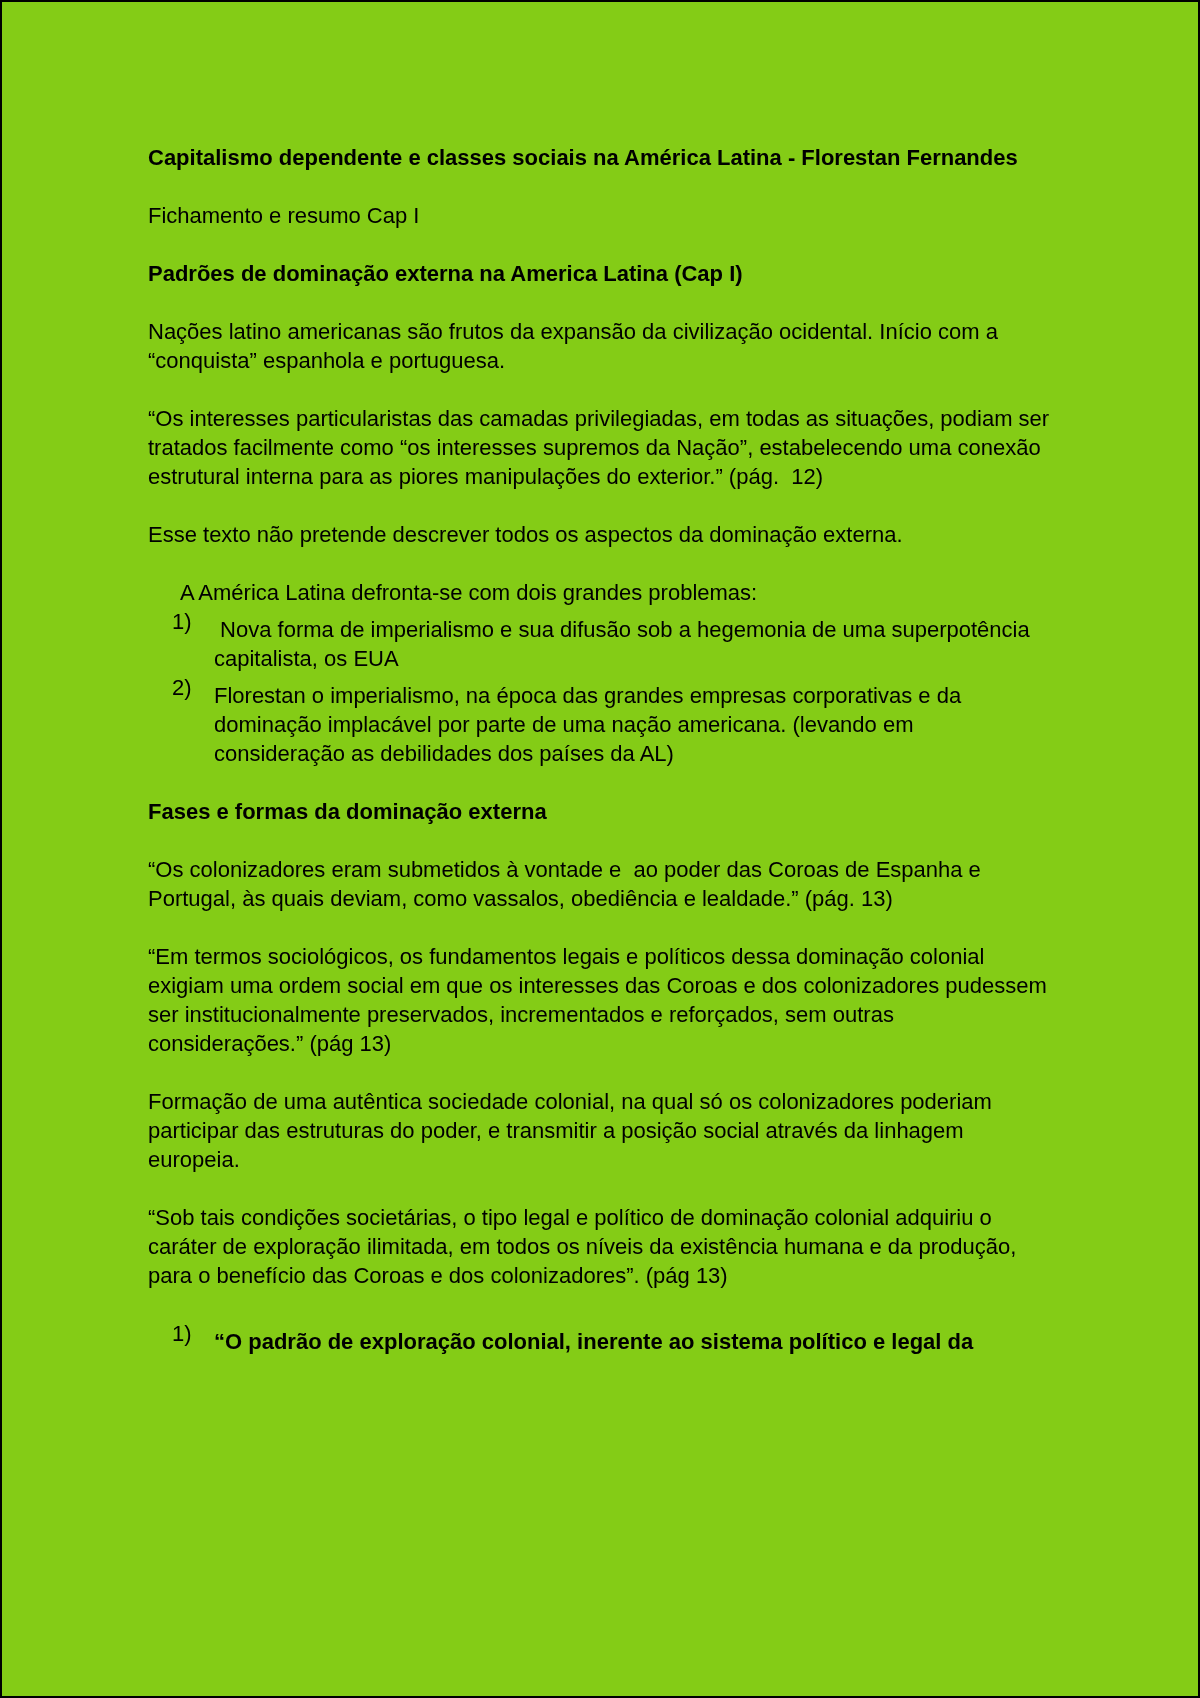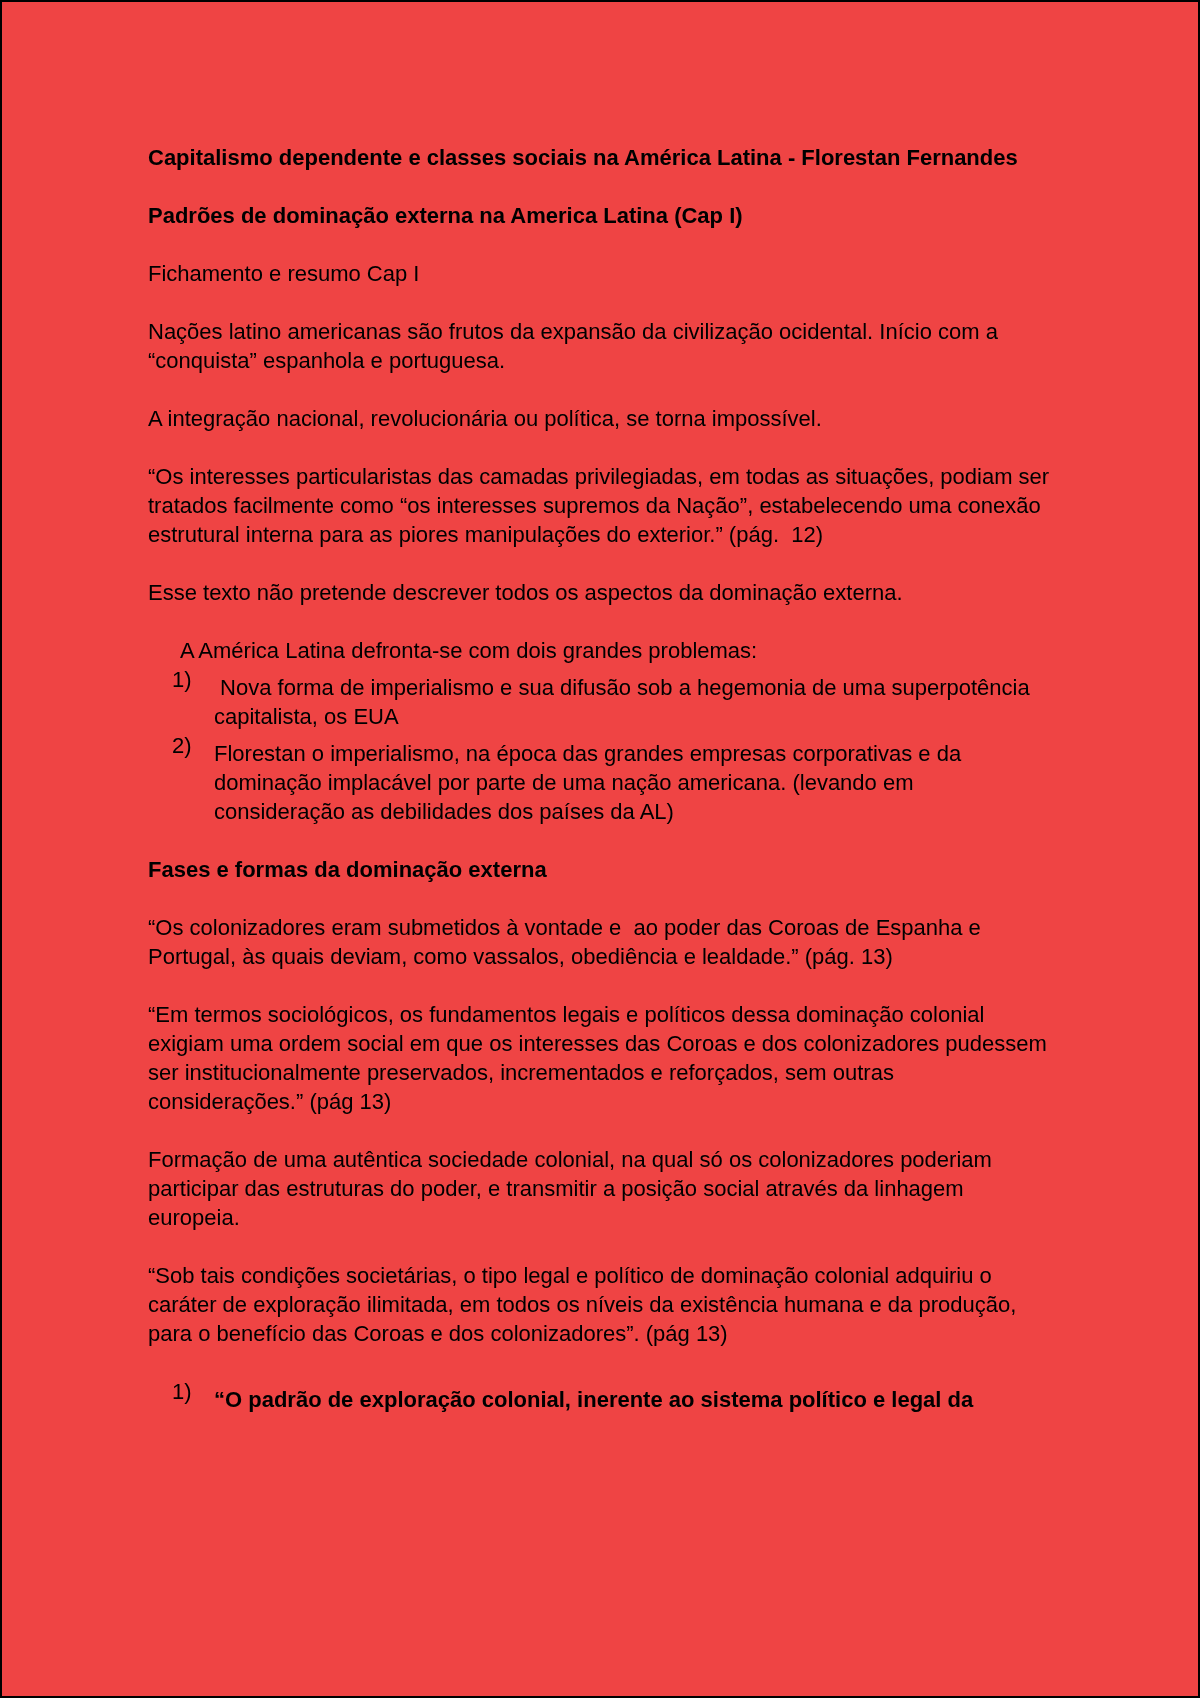--- a/index.html
+++ b/index.html
@@ -2,21 +2,21 @@
 <html><head>
 <meta charset="utf-8">
 <style>
   html,body{margin:0;padding:0;background:#ffffff;}
   .page{
     position:relative;
     width:1200px;
     height:1698px;
     box-sizing:border-box;
     border:2px solid #000000;
-    background:#ef4444;
+    background:#84cc16;
     font-family:"Liberation Sans","DejaVu Sans",sans-serif;
     font-size:22px;
     line-height:29px;
     color:#000000;
     padding:141px 0 0 146px;
     overflow:hidden;
   }
   .content{width:960px;}
   .b{margin:0 0 29px 0;white-space:pre;}
   .bold{font-weight:bold;}
@@ -27,28 +27,27 @@
   .txt{white-space:pre;margin-top:8px;}
 </style>
 </head>
 <body>
 
 <div class="page">
   <div class="content">
 
     <div class="b bold">Capitalismo dependente e classes sociais na América Latina - Florestan Fernandes</div>
 
+    <div class="b">Fichamento e resumo Cap I</div>
+
     <div class="b bold">Padrões de dominação externa na America Latina (Cap I)</div>
-
-    <div class="b">Fichamento e resumo Cap I</div>
 
     <div class="b">Nações latino americanas são frutos da expansão da civilização ocidental. Início com a
 “conquista” espanhola e portuguesa.</div>
 
-    <div class="b">A integração nacional, revolucionária ou política, se torna impossível.</div>
 
     <div class="b">“Os interesses particularistas das camadas privilegiadas, em todas as situações, podiam ser
 tratados facilmente como “os interesses supremos da Nação”, estabelecendo uma conexão
 estrutural interna para as piores manipulações do exterior.” (pág.  12)</div>
 
     <div class="b">Esse texto não pretende descrever todos os aspectos da dominação externa.</div>
 
     <div class="b intro">A América Latina defronta-se com dois grandes problemas:</div>
 
     <div class="list">

